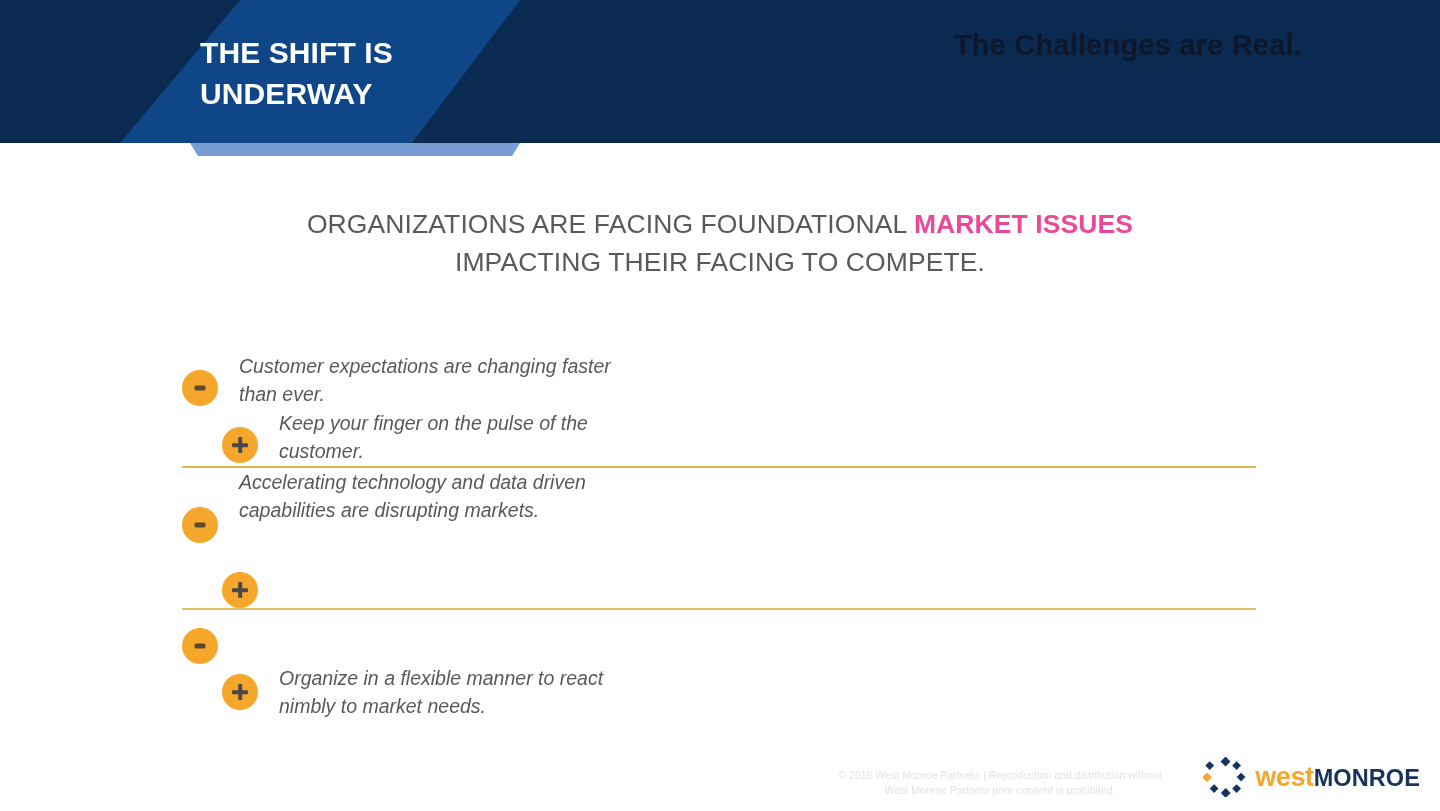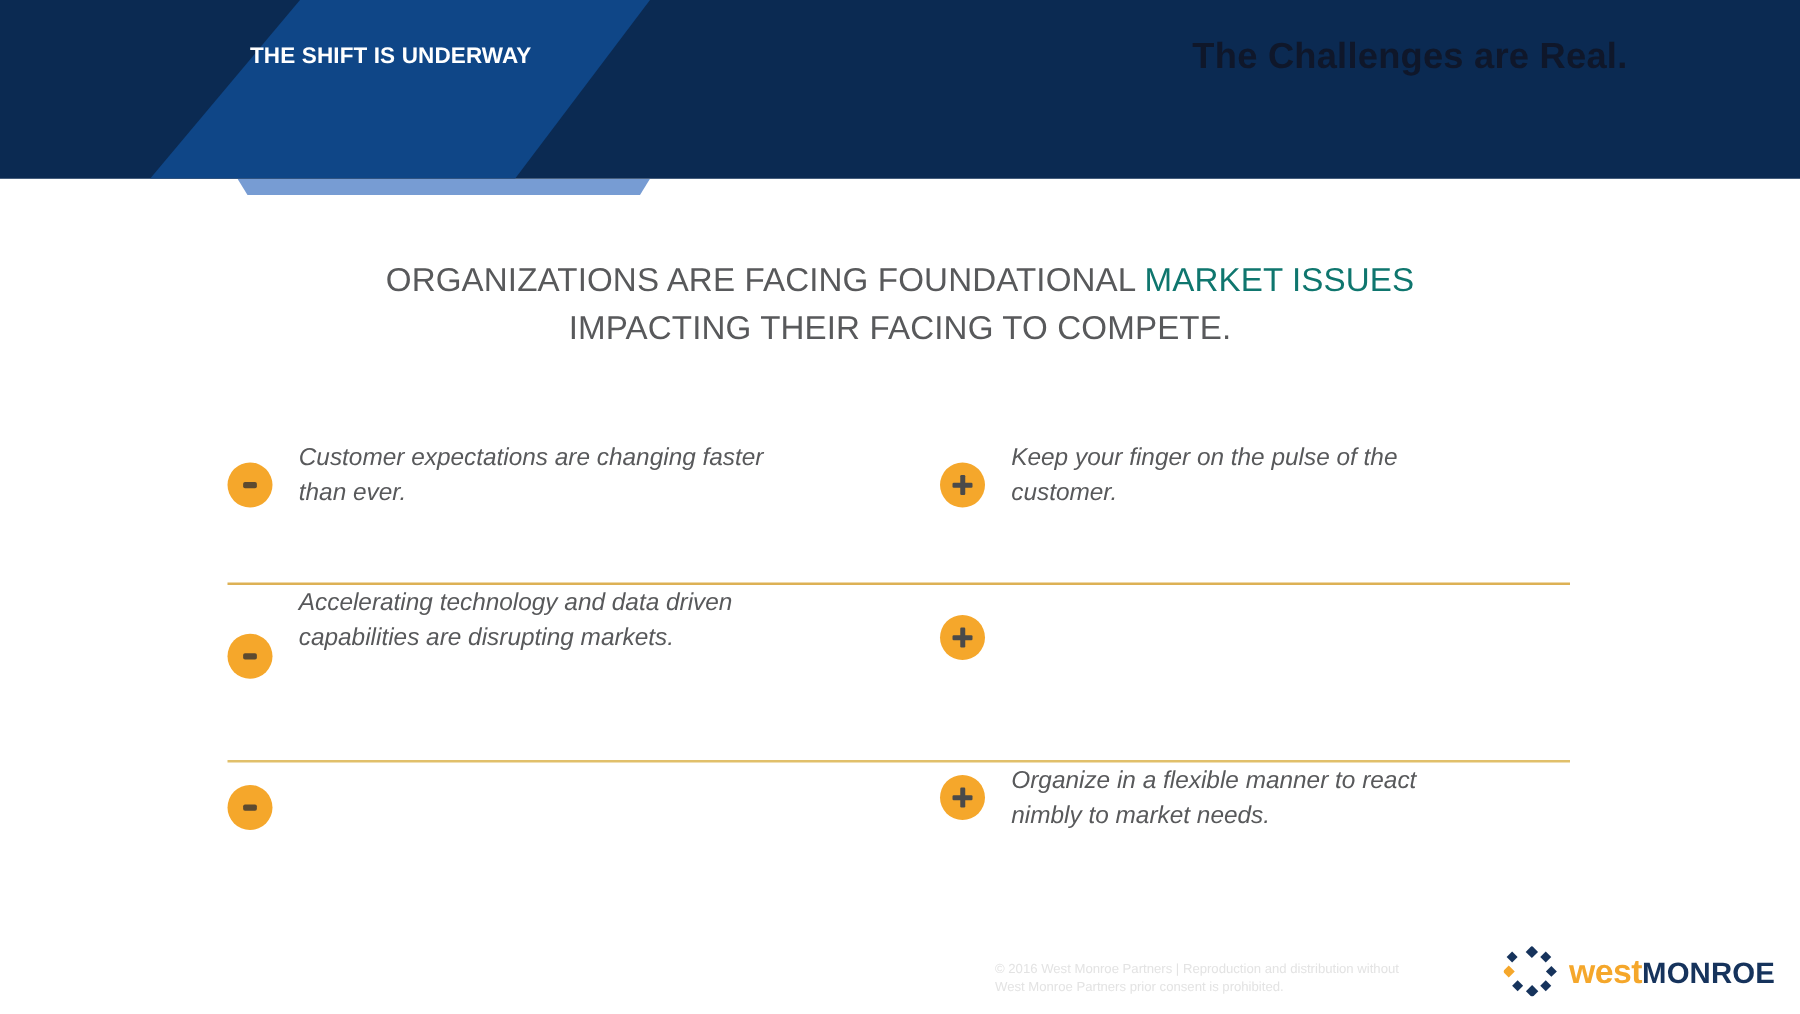--- a/index.html
+++ b/index.html
@@ -39,21 +39,21 @@
     left:120px; top:143px;
     width:400px; height:13px;
     background:#779cd3;
     clip-path:polygon(17.5% 0%, 100% 0%, 98% 100%, 19.5% 100%);
   }
 
   .banner-label {
     position:absolute;
     left:200px; top:32px;
     width:270px;
-    font-size:18px;
+    font-size:30px;
     font-weight:bold;
     line-height:1.38;
     color:#ffffff;
     letter-spacing:0.1px;
     z-index:5;
   }
 
   .header-title {
     position:absolute;
     right:138px; top:29px;
@@ -70,36 +70,37 @@
     left:0; top:206px;
     width:1440px;
     text-align:center;
     font-size:26.5px;
     line-height:1.42;
     color:#58595b;
     font-stretch:condensed;
     letter-spacing:0.1px;
   }
   .headline .hl-accent {
-    color:#0f766e;
-    font-weight:normal;
+    color:#ec4899;
+    font-weight:bold;
   }
   .headline .hl-line { display:block; }
 
   
   .rows {
     position:absolute;
     left:182px; top:352px;
     width:1074px;
   }
 
   .row {
     position:relative;
     display:flex;
     width:100%;
+    flex-direction:column;
   }
   .row-1 { height:114px; }
   .row-2 { height:140px;justify-content:space-between; }
   .row-3 { height:120px; }
 
   .divider {
     width:1074px;
     height:2px;
     background:#ddb155;
   }
@@ -159,23 +160,23 @@
   .r1 .cell-left  .bullet-icon { margin-top:18px; }
   .r1 .cell-right .bullet-icon { margin-top:18px; }
   .r2 .cell-left  .bullet-icon { margin-top:39px; }
   .r2 .cell-right .bullet-icon { margin-top:24px; }
   .r3 .cell-left  .bullet-icon { margin-top:18px; }
   .r3 .cell-right .bullet-icon { margin-top:10px; }
 
   
   .footer-copy {
     position:absolute;
-    right:284px; bottom:14px;
+    right:260px; bottom:14px;
     width:360px;
-    text-align:left;
+    text-align:center;
     font-size:10.5px;
     line-height:1.38;
     color:#e3e3e3;
   }
   .footer-copy span { display:block; }
 
   .logo {
     position:absolute;
     right:20px; bottom:13px;
     display:flex;

